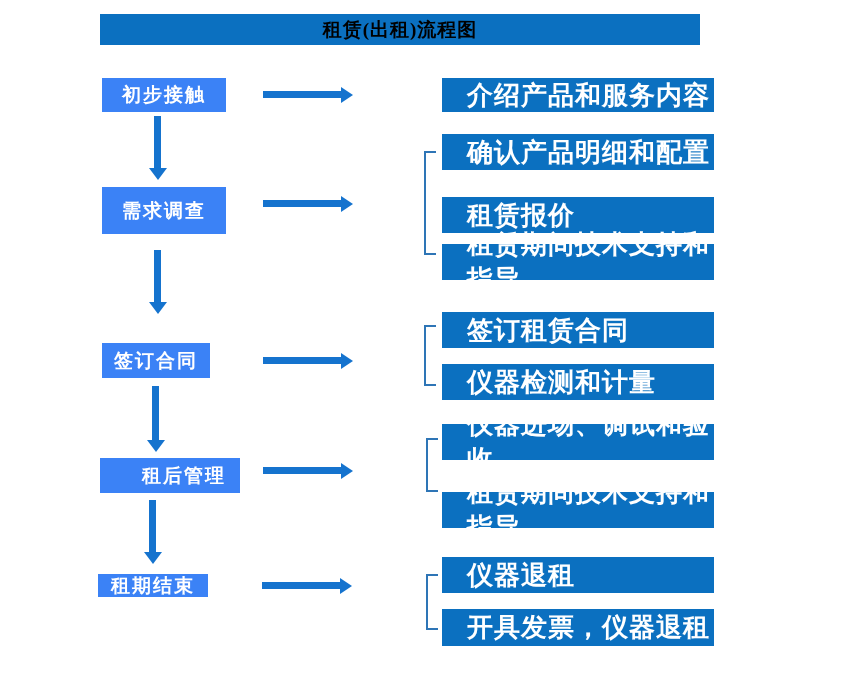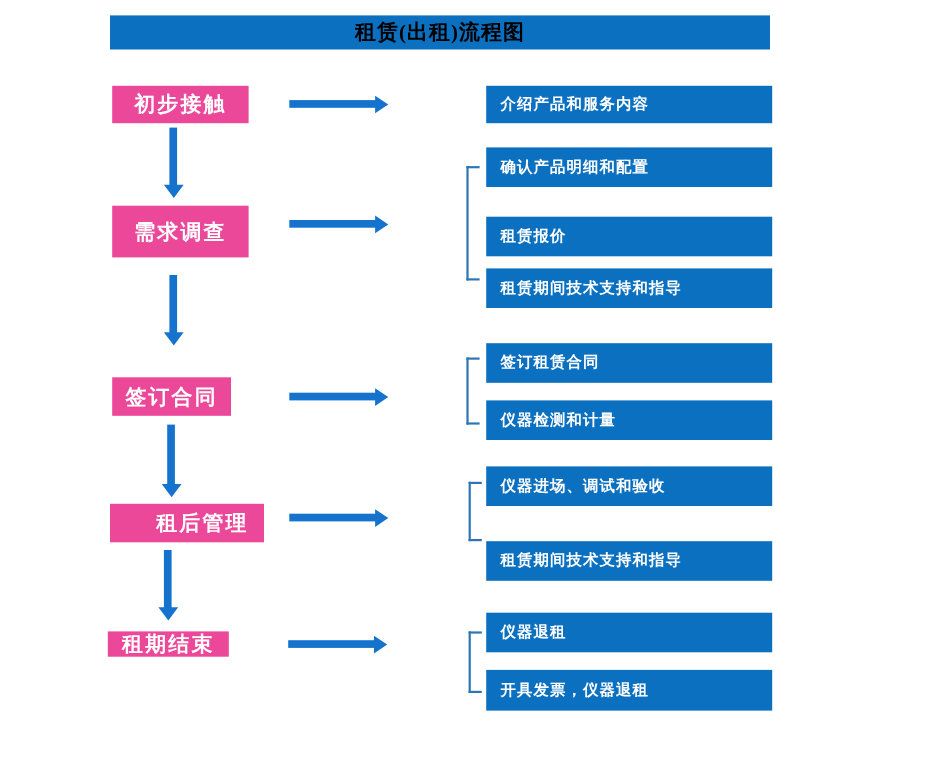--- a/index.html
+++ b/index.html
@@ -22,40 +22,40 @@
     background: #0b70c0;
     color: #000000;
     font-size: 19px;
     font-weight: bold;
     text-align: center;
     line-height: 31px;
     letter-spacing: 1px;
   }
   .step-box {
     position: absolute;
-    background: #ec4899;
+    background: #3b82f6;
     color: #ffffff;
     font-size: 19px;
     font-weight: bold;
     text-align: center;
     letter-spacing: 2px;
     display: flex;
     align-items: center;
     justify-content: center;
   }
   .detail-box {
     position: absolute;
     left: 442px;
     width: 247px;
     height: 36px;
     background: #0b70c0;
     color: #ffffff;
-    font-size: 14px;
+    font-size: 26px;
     font-weight: bold;
-    padding-left: 13px;
+    padding-left: 25px;
     display: flex;
     align-items: center;
     letter-spacing: 1px;
   }
   
   .harrow {
     position: absolute;
     width: 90px;
     height: 16px;
   }

